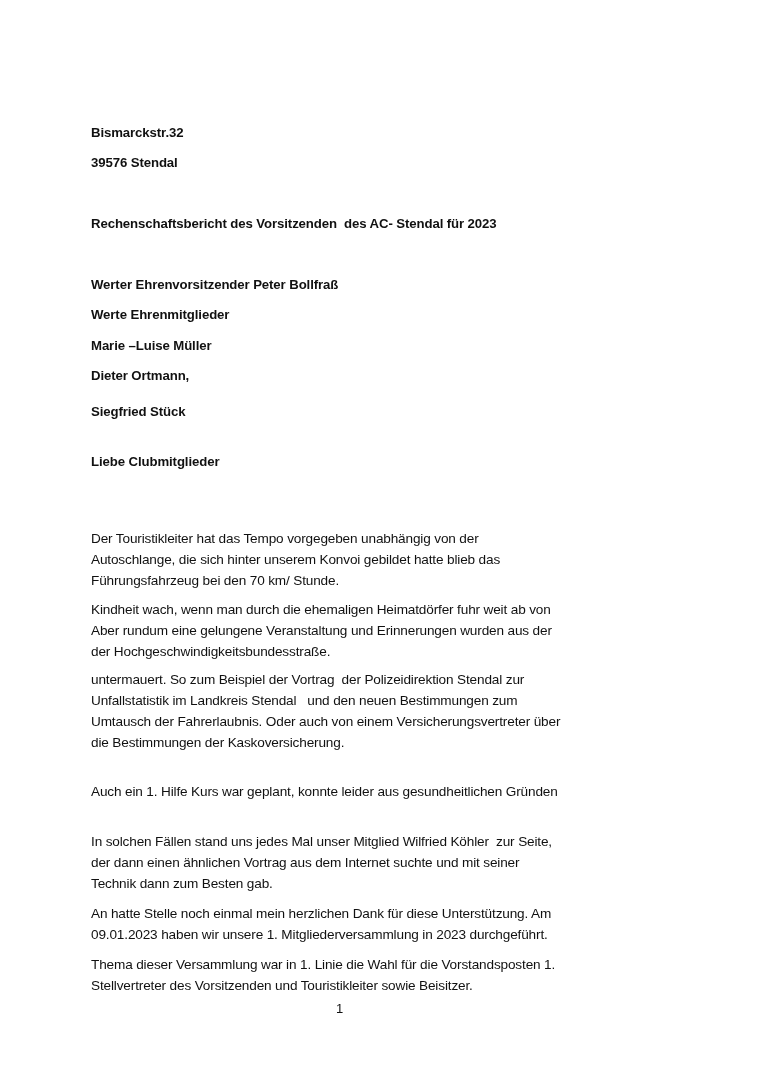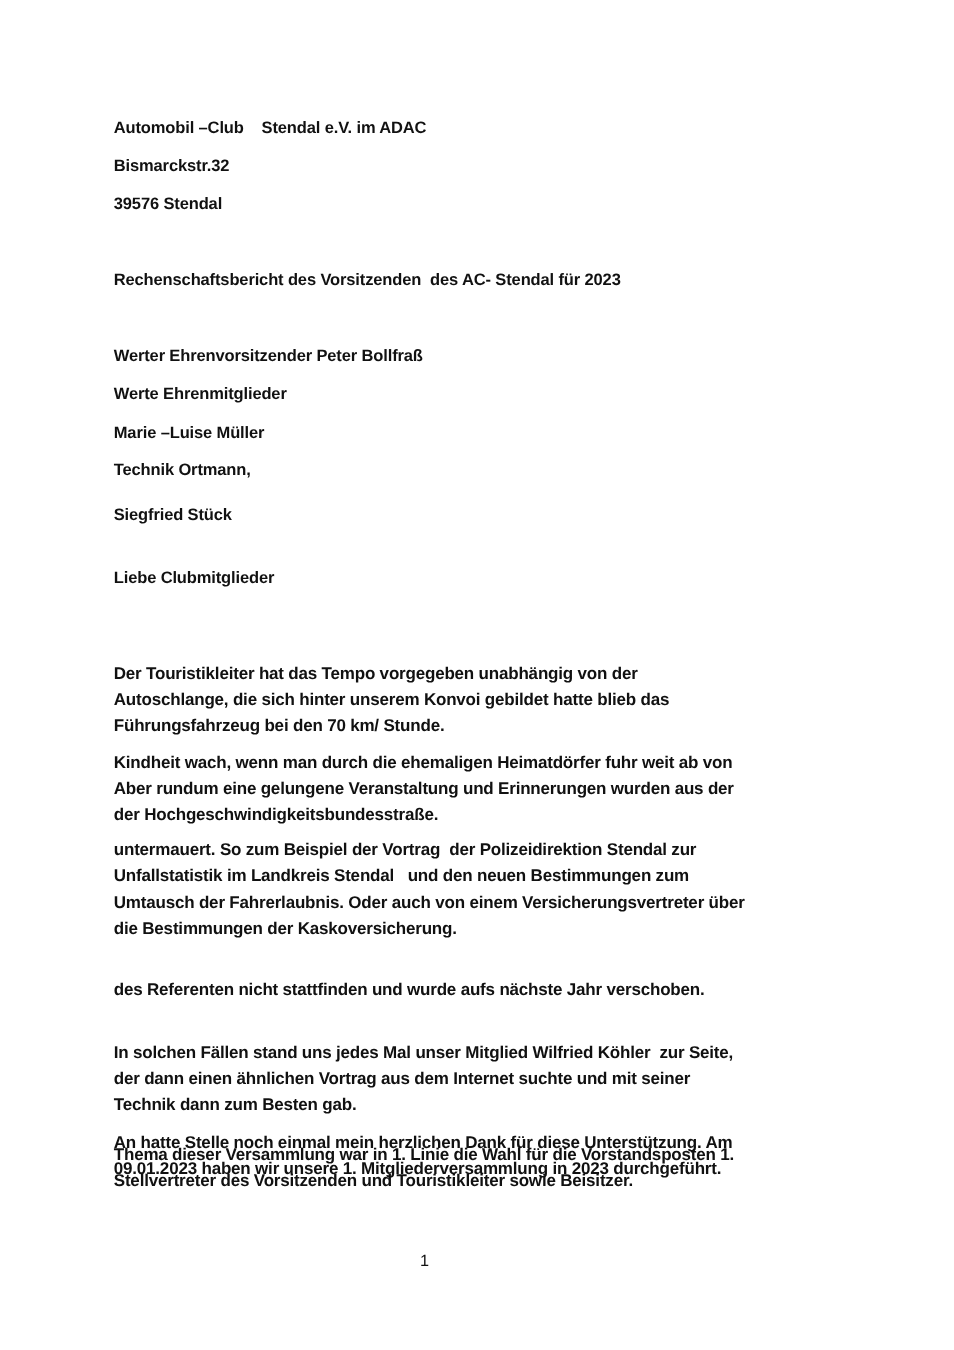--- a/index.html
+++ b/index.html
@@ -1,37 +1,36 @@
 <!DOCTYPE html>
 <html><head>
   <meta charset="utf-8">
   <style>
     html, body { margin: 0; padding: 0; background: #ffffff; }
     body { width: 763px; height: 1080px; position: relative; overflow: hidden; }
     .page { position: absolute; left: 0; top: 0; width: 763px; height: 1080px; background: #fff; color: #111; font-family: "Liberation Sans", sans-serif; }
     .hdr { position: absolute; left: 91px; font-weight: bold; font-size: 13.2px; letter-spacing: -0.1px; white-space: pre; }
     .para { position: absolute; left: 91px; font-size: 13.6px; line-height: 21px; letter-spacing: -0.15px; }
-    .para .ln { display: block; white-space: pre; font-weight: bold; }
+    .para .ln { display: block; white-space: pre; }
     .pagenum { position: absolute; left: 336px; top: 1001px; font-size: 13px; }
   </style>
 </head>
 <body>
 
 <div class="page">
 
-  <div class="hdr" style="top:94px">Automobil –Club    Stendal e.V. im ADAC</div>
   <div class="hdr" style="top:125px">Bismarckstr.32</div>
   <div class="hdr" style="top:155px">39576 Stendal</div>
 
   <div class="hdr" style="top:216px">Rechenschaftsbericht des Vorsitzenden  des AC- Stendal für 2023</div>
 
   <div class="hdr" style="top:277px">Werter Ehrenvorsitzender Peter Bollfraß</div>
   <div class="hdr" style="top:307px">Werte Ehrenmitglieder</div>
   <div class="hdr" style="top:338px">Marie –Luise Müller</div>
-  <div class="hdr" style="top:368px">Technik Ortmann,</div>
+  <div class="hdr" style="top:368px">Dieter Ortmann,</div>
   <div class="hdr" style="top:404px">Siegfried Stück</div>
 
   <div class="hdr" style="top:454px">Liebe Clubmitglieder</div>
 
   <div class="para" style="top:528px">
     <span class="ln">Der Touristikleiter hat das Tempo vorgegeben unabhängig von der</span>
     <span class="ln">Autoschlange, die sich hinter unserem Konvoi gebildet hatte blieb das</span>
     <span class="ln">Führungsfahrzeug bei den 70 km/ Stunde.</span>
   </div>
 
@@ -42,33 +41,33 @@
   </div>
 
   <div class="para" style="top:669px">
     <span class="ln">untermauert. So zum Beispiel der Vortrag  der Polizeidirektion Stendal zur</span>
     <span class="ln">Unfallstatistik im Landkreis Stendal   und den neuen Bestimmungen zum</span>
     <span class="ln">Umtausch der Fahrerlaubnis. Oder auch von einem Versicherungsvertreter über</span>
     <span class="ln">die Bestimmungen der Kaskoversicherung.</span>
   </div>
 
   <div class="para" style="top:781px">
-    <span class="ln">des Referenten nicht stattfinden und wurde aufs nächste Jahr verschoben.</span>
+    <span class="ln">Auch ein 1. Hilfe Kurs war geplant, konnte leider aus gesundheitlichen Gründen</span>
   </div>
 
   <div class="para" style="top:831px">
     <span class="ln">In solchen Fällen stand uns jedes Mal unser Mitglied Wilfried Köhler  zur Seite,</span>
     <span class="ln">der dann einen ähnlichen Vortrag aus dem Internet suchte und mit seiner</span>
     <span class="ln">Technik dann zum Besten gab.</span>
   </div>
 
   <div class="para" style="top:903px">
     <span class="ln">An hatte Stelle noch einmal mein herzlichen Dank für diese Unterstützung. Am</span>
     <span class="ln">09.01.2023 haben wir unsere 1. Mitgliederversammlung in 2023 durchgeführt.</span>
   </div>
 
-  <div class="para" style="top:913px">
+  <div class="para" style="top:954px">
     <span class="ln">Thema dieser Versammlung war in 1. Linie die Wahl für die Vorstandsposten 1.</span>
     <span class="ln">Stellvertreter des Vorsitzenden und Touristikleiter sowie Beisitzer.</span>
   </div>
 
   <div class="pagenum">1</div>
 </div>
 
 </body></html>

